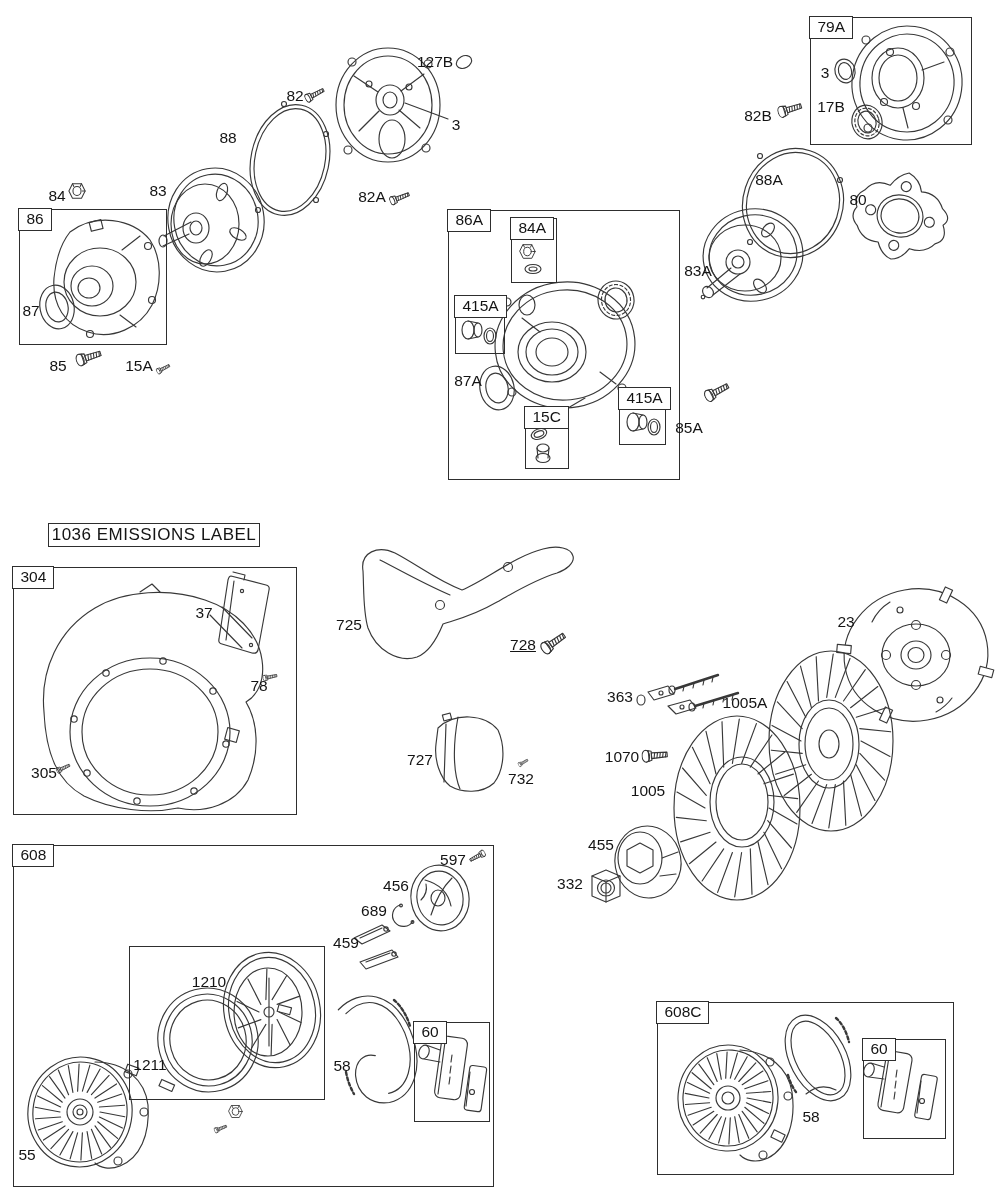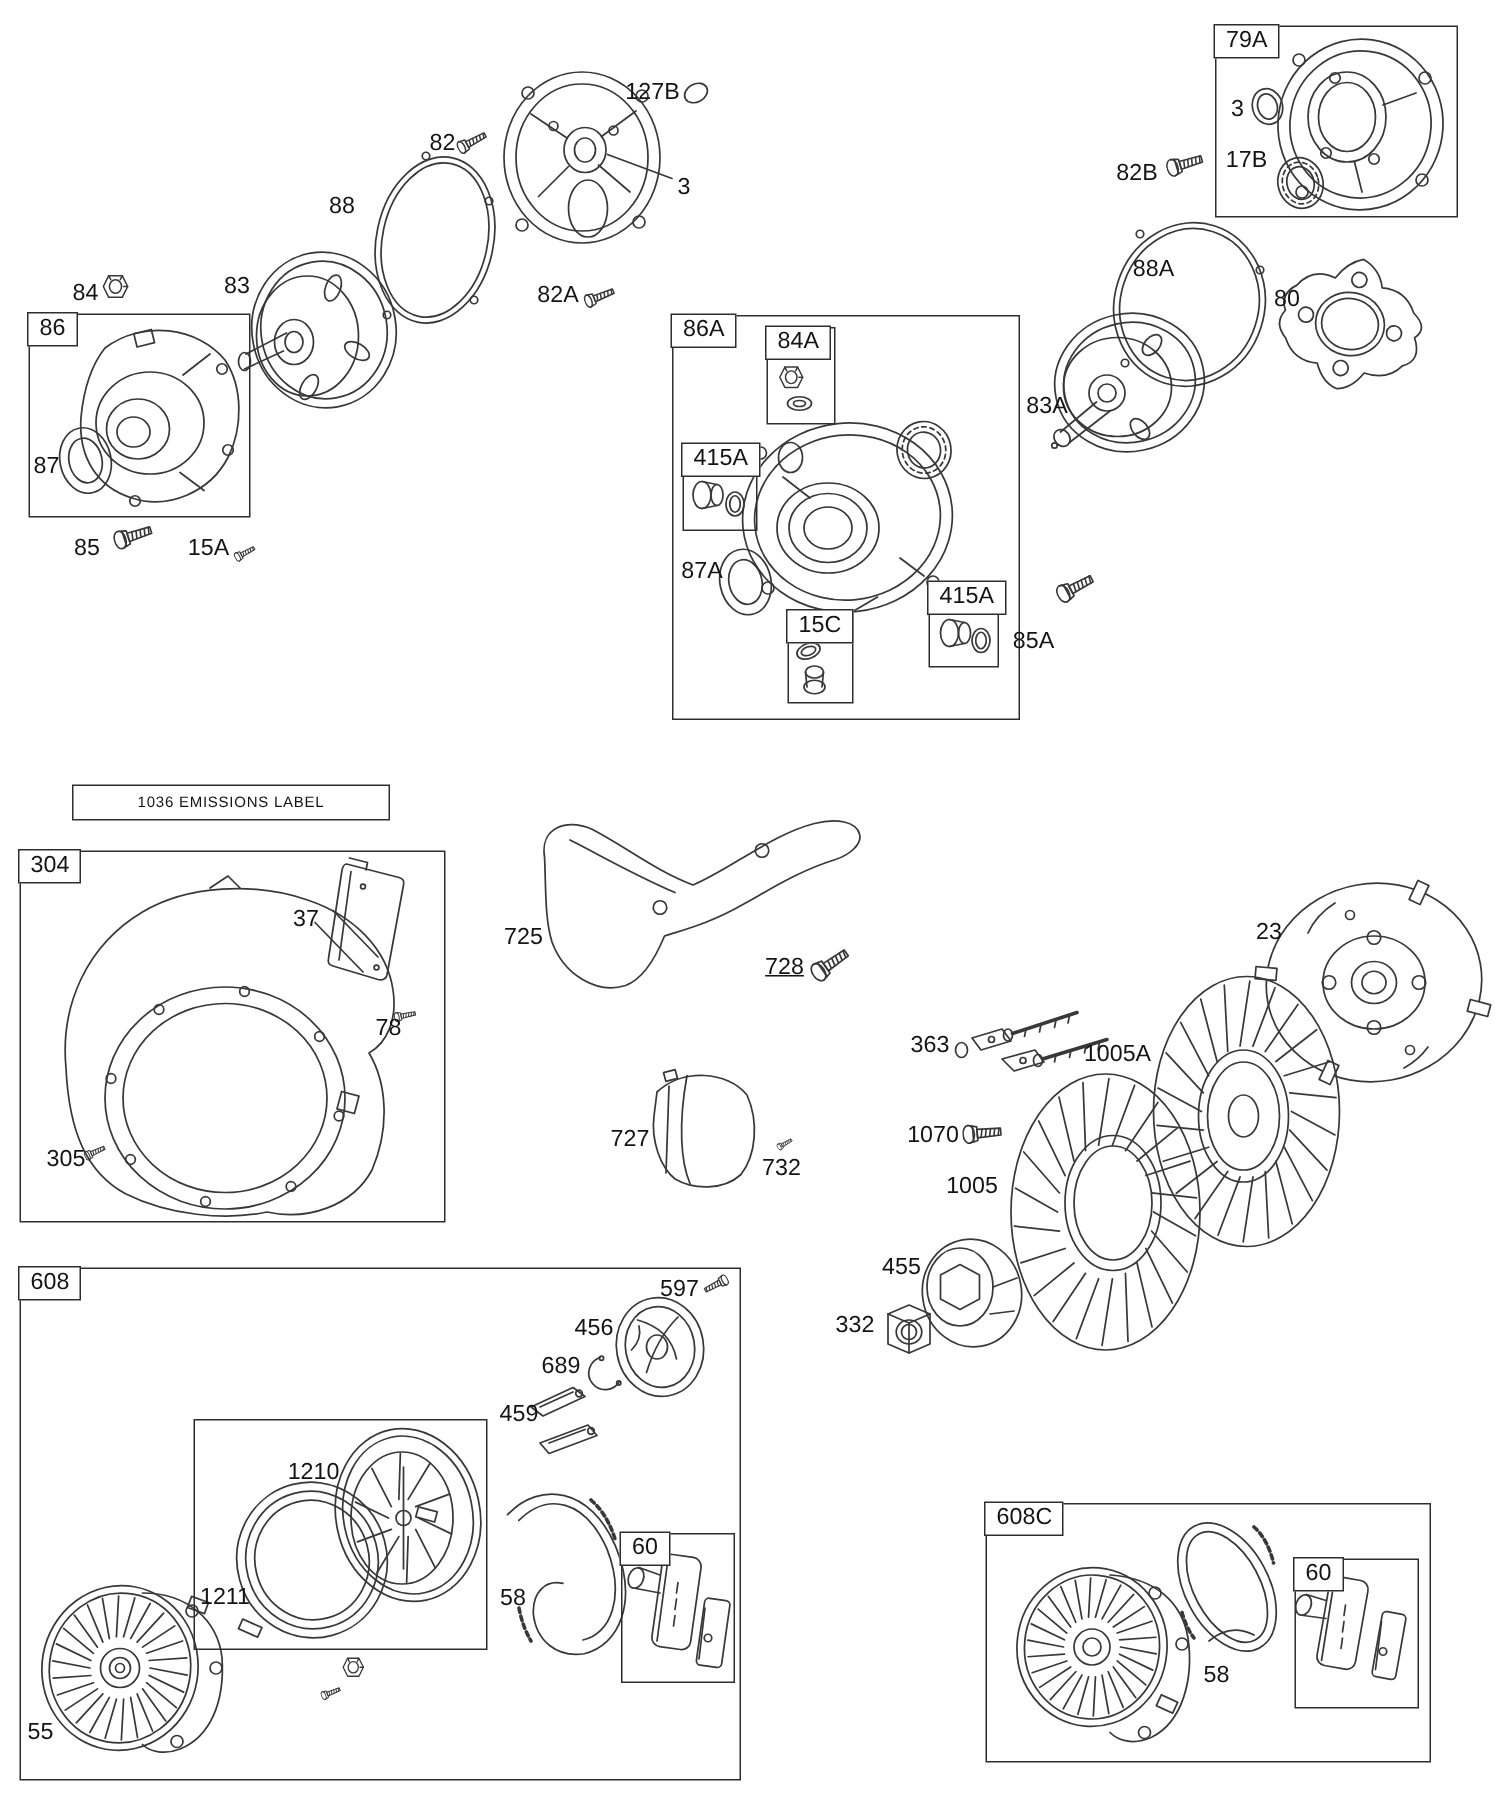--- a/index.html
+++ b/index.html
@@ -11,21 +11,21 @@
       stroke-linecap:round;stroke-linejoin:round;}
   svg.diagram .wf{fill:#fff;}
   svg.diagram .dsh{stroke-dasharray:3,2.5;}
   svg.diagram .thk{stroke-width:2.4;}
   #overlay{position:absolute;left:0;top:0;width:1000px;height:1200px;}
   .gbox{position:absolute;border:1.6px solid #2e2e2e;}
   .gtag{position:absolute;left:-1.6px;top:-1.6px;border:1.6px solid #2e2e2e;
         background:#fff;padding:1px 7px 2px 7px;font-size:15.5px;color:var(--label,#141414);
         line-height:1.15;white-space:nowrap;}
   .tbox{display:flex;align-items:center;justify-content:center;}
-  .gtext{font-size:10px;color:var(--label,#141414);white-space:nowrap;letter-spacing:.5px;}
+  .gtext{font-size:17px;color:var(--label,#141414);white-space:nowrap;letter-spacing:.5px;}
   .plabel{position:absolute;transform:translate(-50%,-50%);font-size:15.5px;
         color:var(--label,#141414);white-space:nowrap;}
 </style>
 </head>
 <body>
 
 <div class="stage" style="--line: #383838; --label: #141414; --bg: #ffffff;">
 
 <svg class="diagram" width="1000" height="1200" viewBox="0 0 1000 1200">
 

